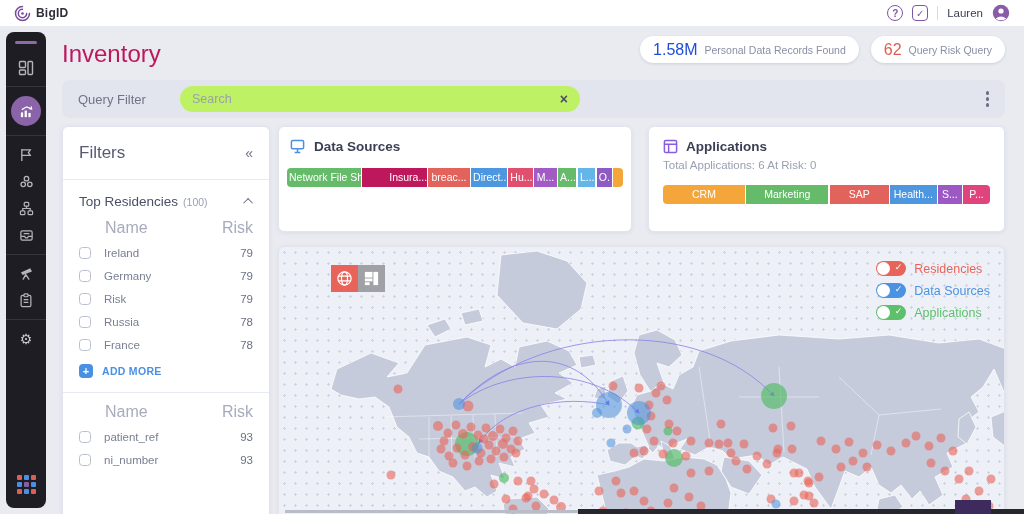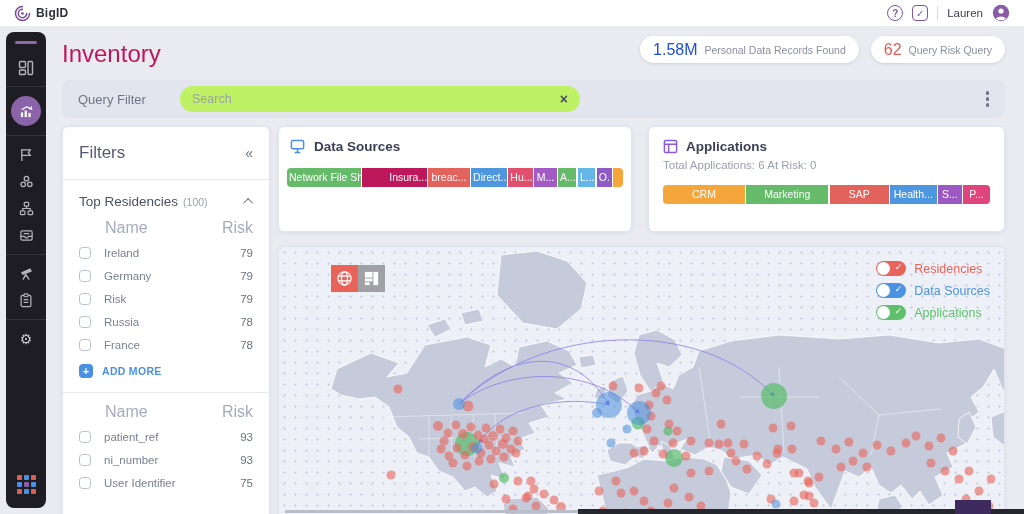--- a/index.html
+++ b/index.html
@@ -311,25 +311,20 @@
       </div>
       <div class="f-row">
       <span class="cbox"></span>
       <span class="f-name">patient_ref</span>
       <span class="f-risk">93</span>
       </div>
       <div class="f-row">
       <span class="cbox"></span>
       <span class="f-name">ni_number</span>
       <span class="f-risk">93</span>
-      </div>
-      <div class="f-row">
-      <span class="cbox"></span>
-      <span class="f-name">User Identifier</span>
-      <span class="f-risk">75</span>
       </div>
       <div class="f-row">
       
       
       </div>
     </div>
 </div>
 
 <div class="card ds-card">
   <div class="card-title-row">

